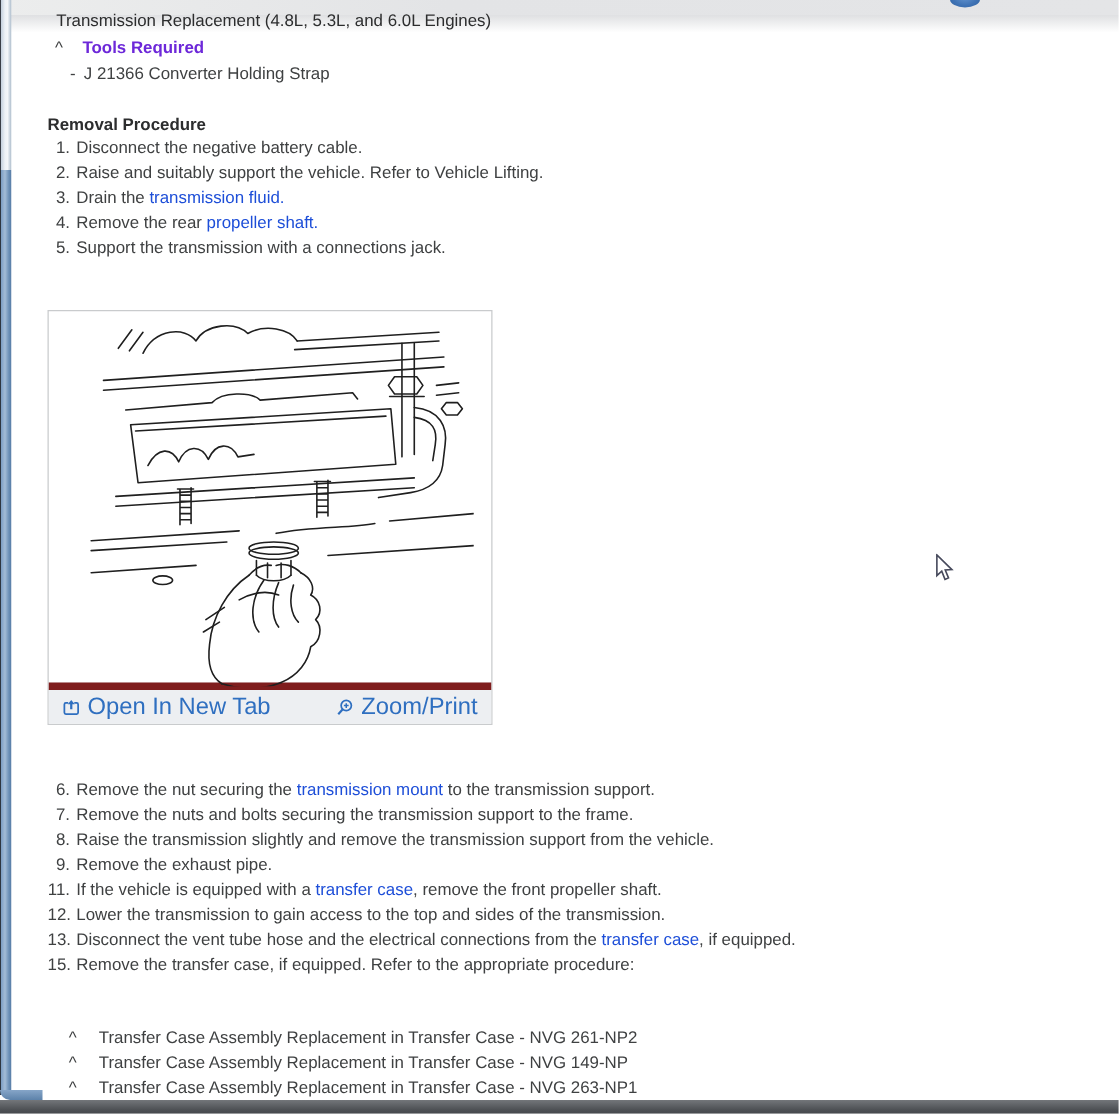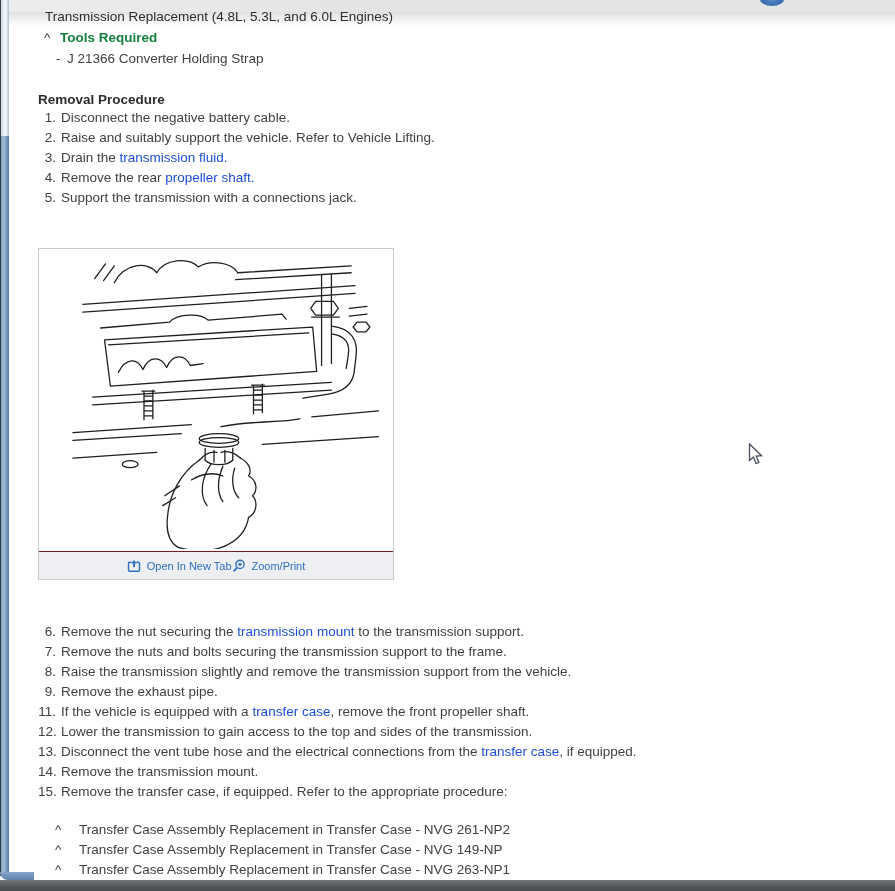--- a/index.html
+++ b/index.html
@@ -44,21 +44,21 @@
   .main{
     position:absolute;left:38px;top:7px;width:830px;
     font-size:13.5px;line-height:20px;letter-spacing:0px;
   }
   .doc-title{
     position:absolute;top:0;left:7px;
     font-weight:normal;color:#2c2d2e;white-space:nowrap;
   }
   .tools-header{position:absolute;top:21px;left:6px;display:flex;}
   .tools-header .marker{width:12px;color:#3f4142;}
-  .tools-header .label{font-weight:bold;color:#15803d;margin-left:4px;}
+  .tools-header .label{font-weight:bold;color:#6d28d9;margin-left:10px;}
   .tool-item{position:absolute;top:42px;left:18px;display:flex;}
   .tool-item .marker{width:10px;}
   .tool-item .label{margin-left:1px;}
   .section-header{
     position:absolute;top:83px;left:0;
     font-weight:bold;color:#2c2d2e;
   }
   .steps{position:absolute;left:0;width:830px;}
   .steps-a{top:101px;}
   .steps-b{top:615px;}
@@ -72,23 +72,23 @@
   .sub-row .label{margin-left:11px;white-space:nowrap;}
   
   .figure-box{
     position:absolute;left:0;top:241px;width:354px;height:330px;
     border:1px solid #c9cbcd;background:#ffffff;
     display:flex;flex-direction:column;
   }
   .figure-canvas{flex:1;position:relative;}
   .figure-canvas svg{position:absolute;left:14px;top:6px;}
   .figure-footer{
-    height:27px;background:#edeff2;border-top:1px solid #7f1d1d;
-    display:flex;align-items:center;justify-content:center;
-    padding:0 11px;font-size:11px;
+    height:27px;background:#edeff2;border-top:6px solid #7f1d1d;
+    display:flex;align-items:center;justify-content:space-between;
+    padding:0 11px;font-size:19px;
   }
   .fig-link{display:flex;align-items:center;color:#2f6fc0;cursor:pointer;}
   .fig-link .ic{display:inline-flex;margin-right:6px;}
   
   .cursor{position:absolute;left:748px;top:443px;}
 </style>
 </head>
 <body>
 
 <div class="top-bar"></div>
@@ -235,24 +235,20 @@
       </div>
       <div class="step-row">
         <span class="step-num">12.</span>
         <span class="step-text"><span>Lower the transmission to gain access to the top and sides of the transmission.</span></span>
       </div>
       <div class="step-row">
         <span class="step-num">13.</span>
         <span class="step-text"><span>Disconnect the vent tube hose and the electrical connections from the </span><span class="link">transfer case</span><span>, if equipped.</span></span>
       </div>
       <div class="step-row">
-        <span class="step-num">14.</span>
-        <span class="step-text"><span>Remove the transmission mount.</span></span>
-      </div>
-      <div class="step-row">
         <span class="step-num">15.</span>
         <span class="step-text"><span>Remove the transfer case, if equipped. Refer to the appropriate procedure:</span></span>
       </div>
     </div>
 
   <div class="sub-items">
       <div class="sub-row">
         <span class="marker">^</span>
         <span class="label">Transfer Case Assembly Replacement in Transfer Case - NVG 261-NP2</span>
       </div>

